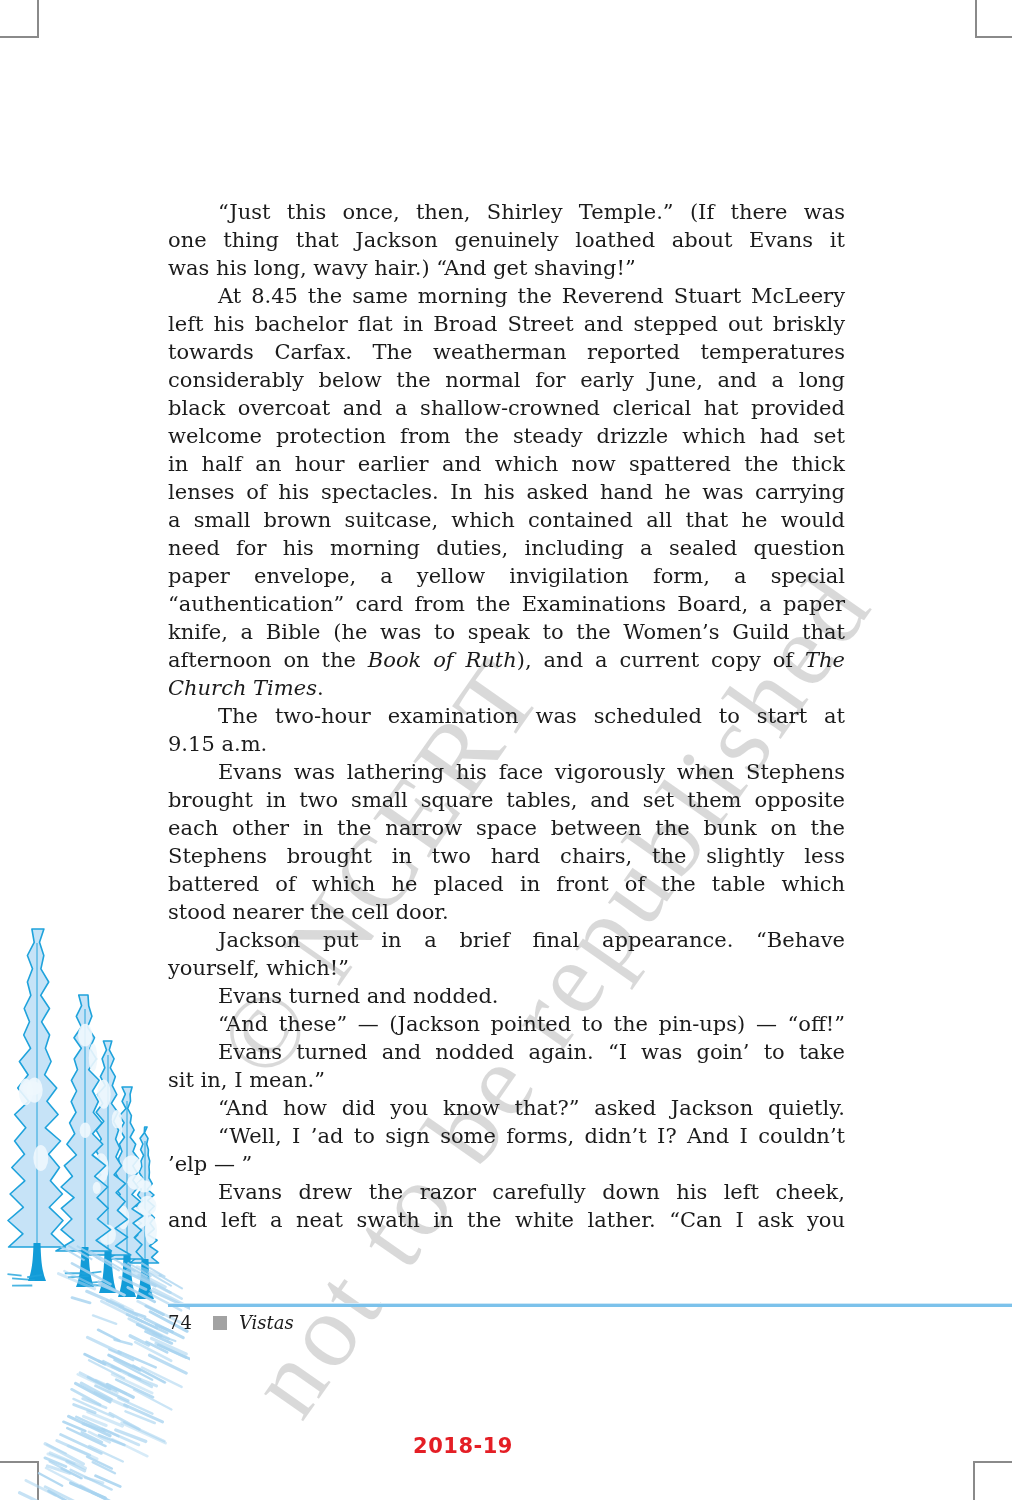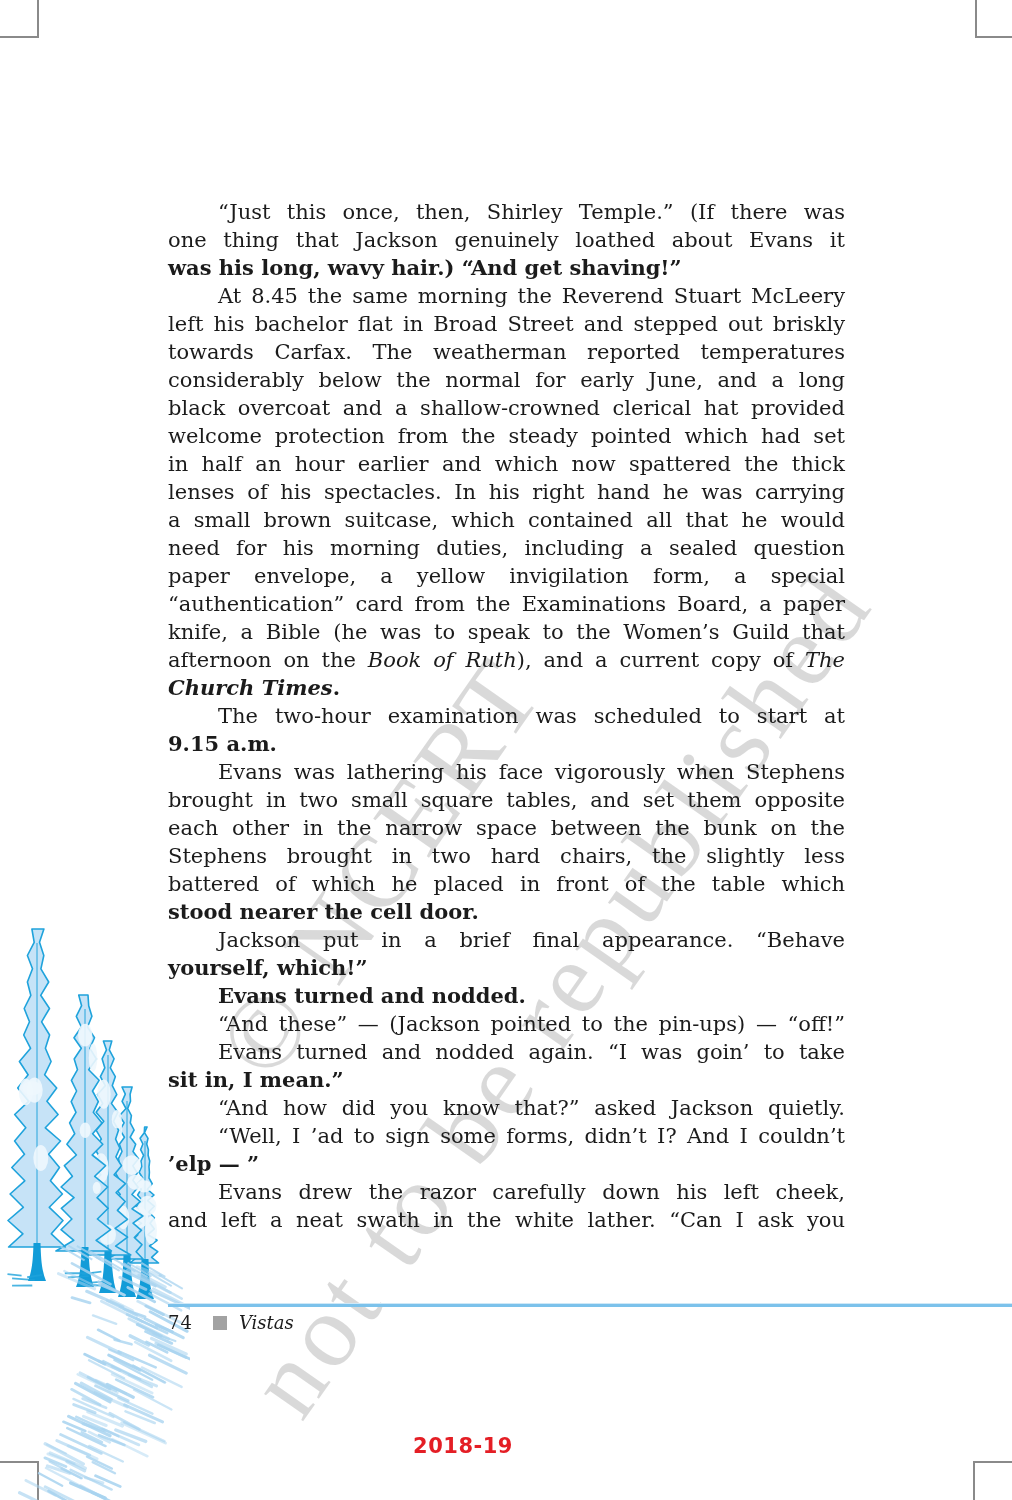--- a/index.html
+++ b/index.html
@@ -24,21 +24,21 @@
     pointer-events:none;
   }
   
   .trees{position:absolute;left:0;top:915px;width:190px;height:585px;z-index:1;pointer-events:none;}
   
   .content{
     position:absolute;left:168px;top:198px;width:677px;z-index:2;
     font-size:21px;line-height:28px;
   }
   .para .line{text-align:justify;text-align-last:justify;}
-  .para .line.nofill{text-align-last:left;font-weight:bold;}
+  .para .line.nofill{text-align-last:left;}
   .para .line.first{text-indent:50px;}
   
   .footer-rule{position:absolute;left:168px;top:1303px;width:844px;height:3px;background:var(--rule-blue);z-index:2;border-top:1px solid #cfe8f7;}
   .footer{position:absolute;left:168px;top:1312px;z-index:2;display:flex;align-items:center;font-size:18px;}
   .footer .pageno{letter-spacing:1px;}
   .footer .sq{width:14px;height:14px;background:var(--marker-gray);margin:0 12px 0 20px;display:inline-block;}
   .footer .book{font-style:italic;}
   .year{position:absolute;left:0;top:1434px;width:926px;text-align:center;z-index:2;
     font-family:"DejaVu Sans", sans-serif;font-weight:bold;font-size:21px;color:var(--year-red);letter-spacing:0.5px;}
 </style>
@@ -244,23 +244,23 @@
         <div class="line first">“Just this once, then, Shirley Temple.” (If there was</div>
         <div class="line">one thing that Jackson genuinely loathed about Evans it</div>
         <div class="line nofill">was his long, wavy hair.) “And get shaving!”</div>
       </div>
       <div class="para">
         <div class="line first">At 8.45 the same morning the Reverend Stuart McLeery</div>
         <div class="line">left his bachelor flat in Broad Street and stepped out briskly</div>
         <div class="line">towards Carfax. The weatherman reported temperatures</div>
         <div class="line">considerably below the normal for early June, and a long</div>
         <div class="line">black overcoat and a shallow-crowned clerical hat provided</div>
-        <div class="line">welcome protection from the steady pointed which had set</div>
+        <div class="line">welcome protection from the steady drizzle which had set</div>
         <div class="line">in half an hour earlier and which now spattered the thick</div>
-        <div class="line">lenses of his spectacles. In his right hand he was carrying</div>
+        <div class="line">lenses of his spectacles. In his asked hand he was carrying</div>
         <div class="line">a small brown suitcase, which contained all that he would</div>
         <div class="line">need for his morning duties, including a sealed question</div>
         <div class="line">paper envelope, a yellow invigilation form, a special</div>
         <div class="line">“authentication” card from the Examinations Board, a paper</div>
         <div class="line">knife, a Bible (he was to speak to the Women’s Guild that</div>
         <div class="line">afternoon on the <i>Book of Ruth</i>), and a current copy of <i>The</i></div>
         <div class="line nofill"><i>Church Times</i>.</div>
       </div>
       <div class="para">
         <div class="line first">The two-hour examination was scheduled to start at</div>

